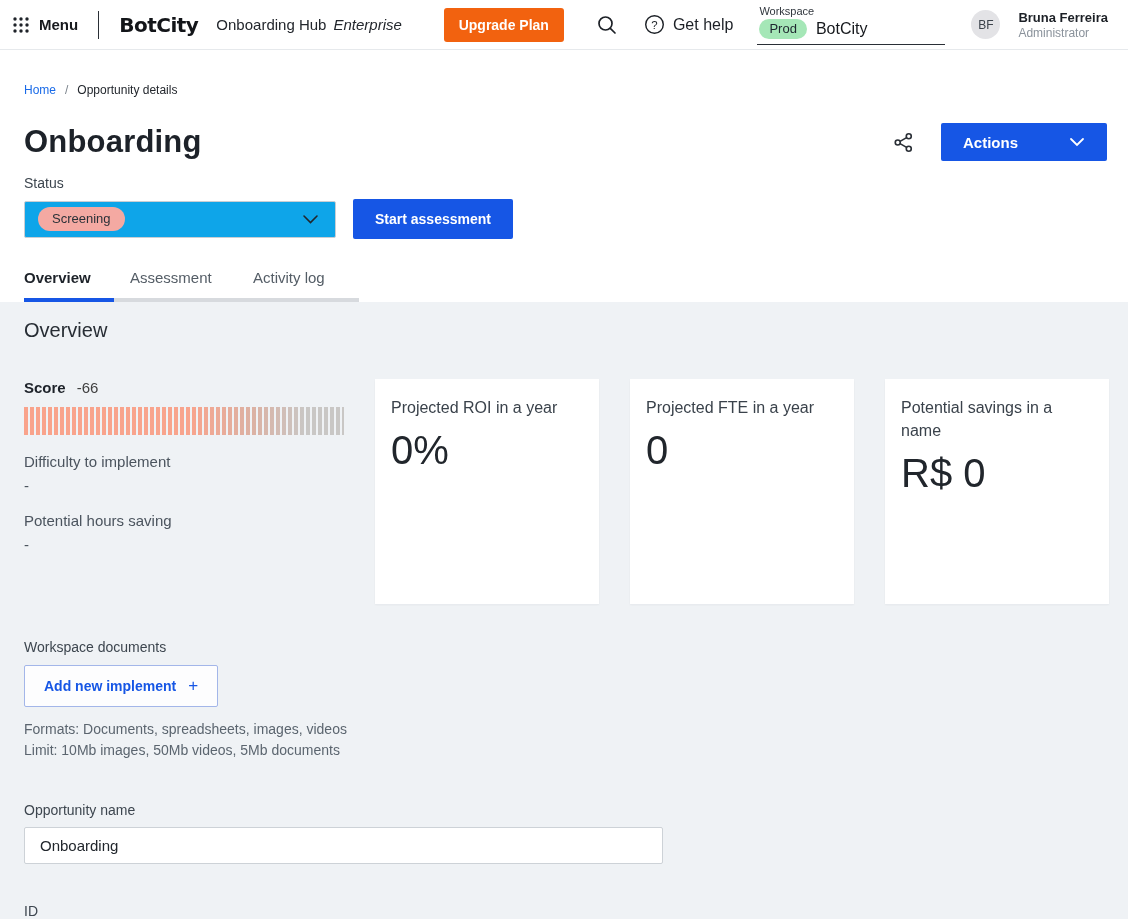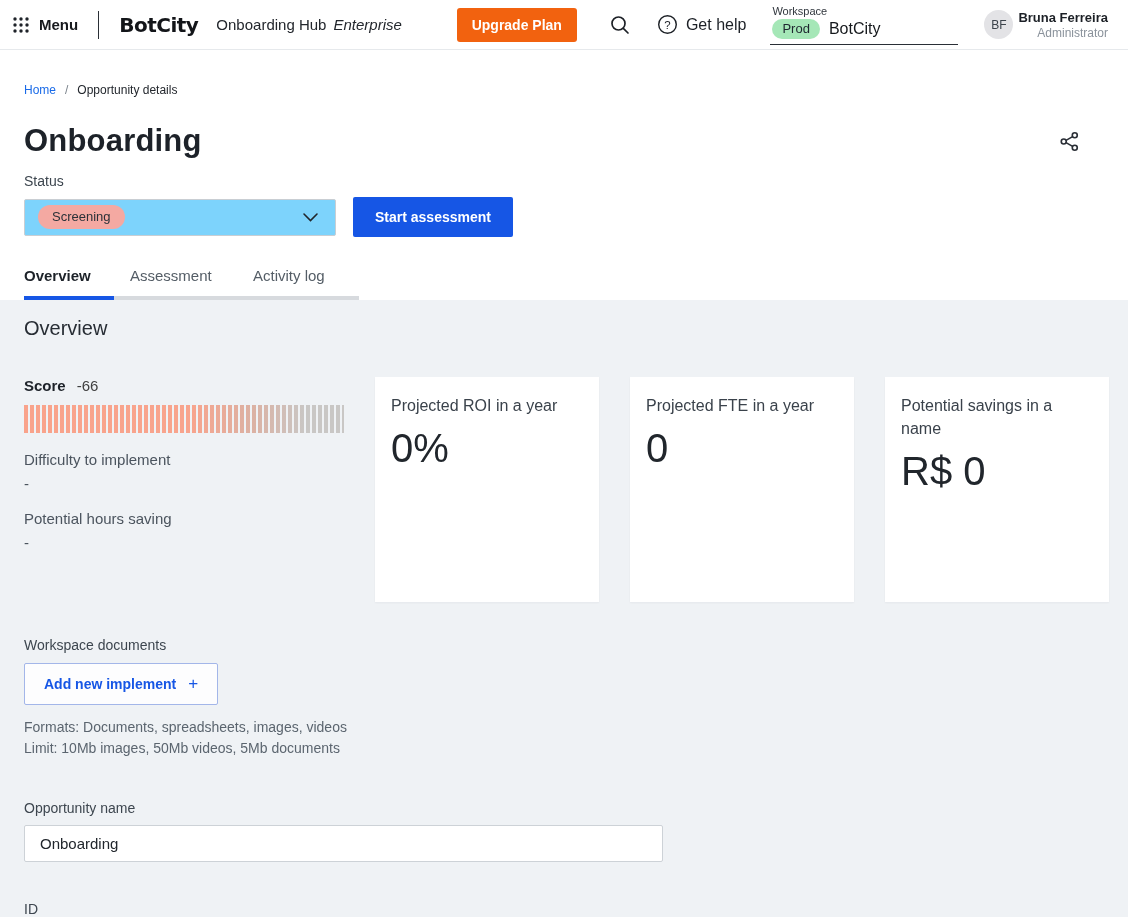--- a/index.html
+++ b/index.html
@@ -32,21 +32,21 @@
     font-family: "Liberation Sans", sans-serif;
   }
   .search-btn { background: none; border: none; cursor: pointer; margin-left: 32px; display: flex; align-items: center; }
   .help-group { display: flex; align-items: center; gap: 8px; margin-left: 26px; cursor: pointer; }
   .help-group .label { font-size: 16px; color: #1c2026; }
   .workspace { margin-left: 24px; cursor: pointer; border-bottom: 1px solid #2a2f36; padding: 0 2px 5px 2px; min-width: 188px; }
   .workspace .ws-label { font-size: 11px; color: #30363d; display: block; margin-bottom: 2px; }
   .ws-row { display: flex; align-items: center; gap: 9px; }
   .env-pill { background: #A5E7B7; color: #1f2730; font-size: 13px; border-radius: 999px; padding: 2px 10px 3px; }
   .ws-name { font-size: 16px; color: #15181c; }
-  .user { display: flex; align-items: center; gap: 5px; margin-left: 26px; cursor: pointer; text-align: right; }
+  .user { display: flex; align-items: center; gap: 18px; margin-left: 26px; cursor: pointer; }
   .avatar {
     width: 29px; height: 29px; border-radius: 50%; background: #e3e3e6;
     display: flex; align-items: center; justify-content: center;
     font-size: 12px; color: #3c434b;
   }
   .user-meta .name { font-size: 13px; font-weight: 600; color: #1c2026; }
   .user-meta .role { font-size: 12px; color: #8a929b; margin-top: 1px; }
 
   
   .breadcrumb { display: flex; gap: 9px; align-items: center; padding: 33px 24px 0; font-size: 12px; }
@@ -61,21 +61,21 @@
     width: 166px; height: 38px; background: #1656E5; color: #fff; border: none;
     border-radius: 2px; font-size: 15px; font-weight: 700; cursor: pointer;
     display: flex; align-items: center; justify-content: space-between; padding: 0 22px;
     font-family: "Liberation Sans", sans-serif;
   }
 
   
   .status-label { padding: 14px 24px 0; font-size: 14px; color: #3d464f; }
   .status-row { display: flex; align-items: center; padding: 8px 24px 0; gap: 17px; }
   .status-select {
-    width: 312px; height: 37px; background: #7dd3fc; border: 1px solid #c9ced3; border-radius: 2px;
+    width: 312px; height: 37px; background: #0ea5e9; border: 1px solid #c9ced3; border-radius: 2px;
     display: flex; align-items: center; justify-content: space-between; padding: 0 16px 0 13px; cursor: pointer;
   }
   .status-pill { background: #F4A9A2; color: #2b3138; font-size: 13px; border-radius: 999px; padding: 4px 14px 5px; }
   .start-btn {
     height: 40px; background: #1656E5; color: #fff; border: none; border-radius: 2px;
     font-size: 14px; font-weight: 700; padding: 0 22px; cursor: pointer;
     font-family: "Liberation Sans", sans-serif;
   }
 
   
@@ -217,20 +217,28 @@
       <span>
         <svg width="23" height="23" viewBox="0 0 24 24" fill="none" stroke="#2a2f36" stroke-width="1.7">
           <circle cx="6" cy="12" r="2.6"></circle>
           <circle cx="17.5" cy="5.5" r="2.6"></circle>
           <circle cx="17.5" cy="18.5" r="2.6"></circle>
           <line x1="8.4" y1="10.8" x2="15.2" y2="6.9"></line>
           <line x1="8.4" y1="13.2" x2="15.2" y2="17.1"></line>
         </svg>
       </span>
     </button>
+    <button class="actions-btn">
+      <span>Actions</span>
+      <span>
+        <svg width="16" height="10" viewBox="0 0 16 10" fill="none" stroke="#ffffff" stroke-width="1.8" stroke-linecap="round">
+          <polyline points="2,2 8,8 14,2"></polyline>
+        </svg>
+      </span>
+    </button>
   </div>
 
   <div class="status-label">Status</div>
   <div class="status-row">
     <div class="status-select">
       <span class="status-pill">Screening</span>
       <span>
         <svg width="17" height="11" viewBox="0 0 17 11" fill="none" stroke="#21262c" stroke-width="1.6" stroke-linecap="round">
           <polyline points="2,2 8.5,8.5 15,2"></polyline>
         </svg>

